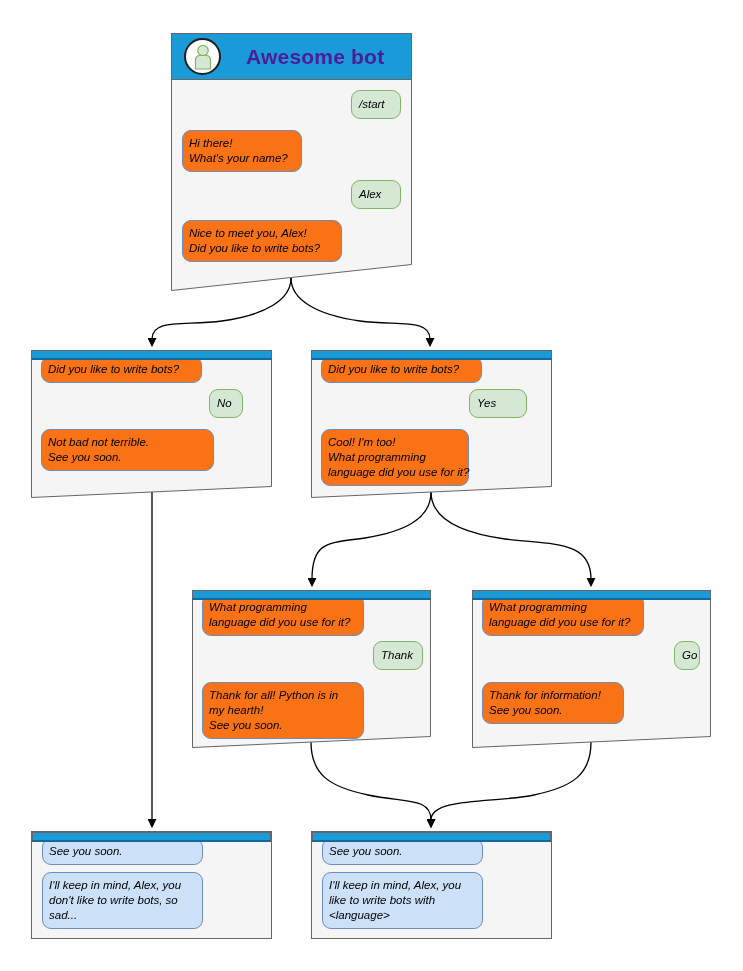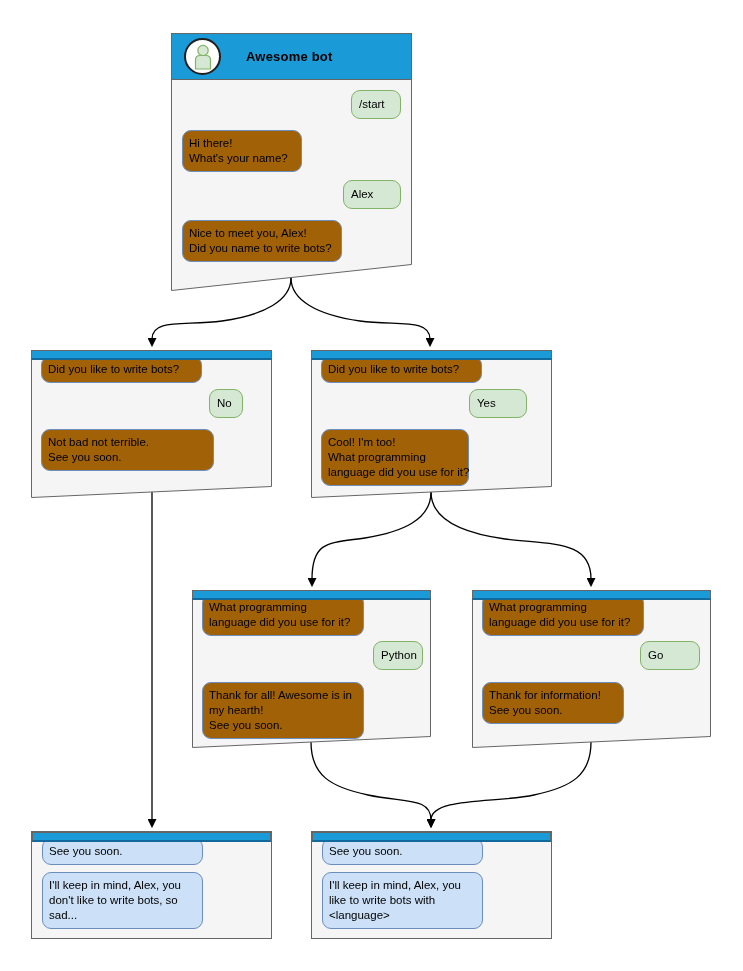--- a/index.html
+++ b/index.html
@@ -13,34 +13,35 @@
   .titlebar{
     position:absolute;left:0;top:0;width:100%;height:47px;box-sizing:border-box;
     background:#1A9BD7;border:1px solid #666666;display:flex;align-items:center;
     padding:0 12px;z-index:3;
   }
   .avatar{
     width:37px;height:37px;border-radius:50%;background:#ffffff;
     border:2px solid #1f1f1f;display:flex;align-items:center;justify-content:center;
     flex:0 0 auto;box-sizing:border-box;
   }
-  .wintitle{color:#000000;font-weight:bold;font-size:13px;margin-left:25px;letter-spacing:.2px;}
+  .wintitle{color:#4c1d95;font-weight:bold;font-size:21px;margin-left:25px;letter-spacing:.2px;}
   .strip{
     position:absolute;left:0;top:0;width:100%;height:10px;box-sizing:border-box;
     background:#1A9BD7;border:1px solid #666666;border-bottom:2px solid #11699E;z-index:3;
   }
   .rectwin{
     position:absolute;z-index:1;background:#F5F5F5;border:1px solid #666666;box-sizing:border-box;
   }
   .bubble{
     position:absolute;z-index:1;box-sizing:border-box;white-space:pre;
     font-size:11.5px;line-height:15px;color:#000000;border-radius:9px;
     padding:5px 6px;
+    font-style:italic;
   }
-  .bot{background:#a16207;border:1px solid #6C8EBF;}
+  .bot{background:#f97316;border:1px solid #6C8EBF;}
   .bot-alt{background:#CCE0F7;border:1px solid #6C8EBF;}
   .user{background:#D5E8D4;border:1px solid #82B366;padding:6px 7px;}
 </style>
 </head>
 <body>
 
 <div class="canvas">
 
   <svg class="connectors" width="743" height="971">
     <defs>
@@ -68,23 +69,23 @@
         <svg width="24" height="27" viewBox="0 0 24 27">
           <circle cx="12" cy="7.5" r="5.2" fill="#D5E8D4" stroke="#82B366" stroke-width="1.2"></circle>
           <path d="M4.5 26 L4.5 17 Q4.5 12.5 9 12.5 L15 12.5 Q19.5 12.5 19.5 17 L19.5 26 Z" fill="#D5E8D4" stroke="#82B366" stroke-width="1.2"></path>
         </svg>
       </div>
       <span class="wintitle">Awesome bot</span>
     </div>
     <div class="bubble user" style="right:11px;top:57px;width:50px">/start</div>
     <div class="bubble bot" style="left:11px;top:97px;width:120px">Hi there!
 What's your name?</div>
-    <div class="bubble user" style="right:11px;top:147px;width:58px">Alex</div>
+    <div class="bubble user" style="right:11px;top:147px;width:50px">Alex</div>
     <div class="bubble bot" style="left:11px;top:187px;width:160px">Nice to meet you, Alex!
-Did you name to write bots?</div>
+Did you like to write bots?</div>
   </div>
 
   <div class="win" style="left:31px;top:350px;width:241px;height:148px">
     <svg class="shape" width="241" height="148">
       <polygon points="0.5,0.5 240.5,0.5 240.5,136.5 0.5,147.5" fill="#F5F5F5" stroke="#666666"></polygon>
     </svg>
     <div class="strip"></div>
     <div class="bubble bot" style="left:10px;top:6px;width:161px">Did you like to write bots?</div>
     <div class="bubble user" style="right:29px;top:39px;width:34px">No</div>
     <div class="bubble bot" style="left:10px;top:79px;width:173px">Not bad not terrible.
@@ -103,34 +104,34 @@
 language did you use for it?</div>
   </div>
 
   <div class="win" style="left:192px;top:590px;width:239px;height:158px">
     <svg class="shape" width="239" height="158">
       <polygon points="0.5,0.5 238.5,0.5 238.5,146.5 0.5,157.5" fill="#F5F5F5" stroke="#666666"></polygon>
     </svg>
     <div class="strip"></div>
     <div class="bubble bot" style="left:10px;top:4px;width:162px">What programming
 language did you use for it?</div>
-    <div class="bubble user" style="right:8px;top:51px;width:50px">Python</div>
-    <div class="bubble bot" style="left:10px;top:92px;width:162px">Thank for all! Awesome is in
+    <div class="bubble user" style="right:8px;top:51px;width:50px">Thank</div>
+    <div class="bubble bot" style="left:10px;top:92px;width:162px">Thank for all! Python is in
 my hearth!
 See you soon.</div>
   </div>
 
   <div class="win" style="left:472px;top:590px;width:239px;height:158px">
     <svg class="shape" width="239" height="158">
       <polygon points="0.5,0.5 238.5,0.5 238.5,146.5 0.5,157.5" fill="#F5F5F5" stroke="#666666"></polygon>
     </svg>
     <div class="strip"></div>
     <div class="bubble bot" style="left:10px;top:4px;width:162px">What programming
 language did you use for it?</div>
-    <div class="bubble user" style="right:11px;top:51px;width:60px">Go</div>
+    <div class="bubble user" style="right:11px;top:51px;width:26px">Go</div>
     <div class="bubble bot" style="left:10px;top:92px;width:142px">Thank for information!
 See you soon.</div>
   </div>
 
   <div class="rectwin" style="left:31px;top:831px;width:241px;height:108px">
     <div class="strip"></div>
     <div class="bubble bot-alt" style="left:10px;top:6px;width:161px">See you soon.</div>
     <div class="bubble bot-alt" style="left:10px;top:40px;width:161px">I'll keep in mind, Alex, you
 don't like to write bots, so
 sad...</div>

